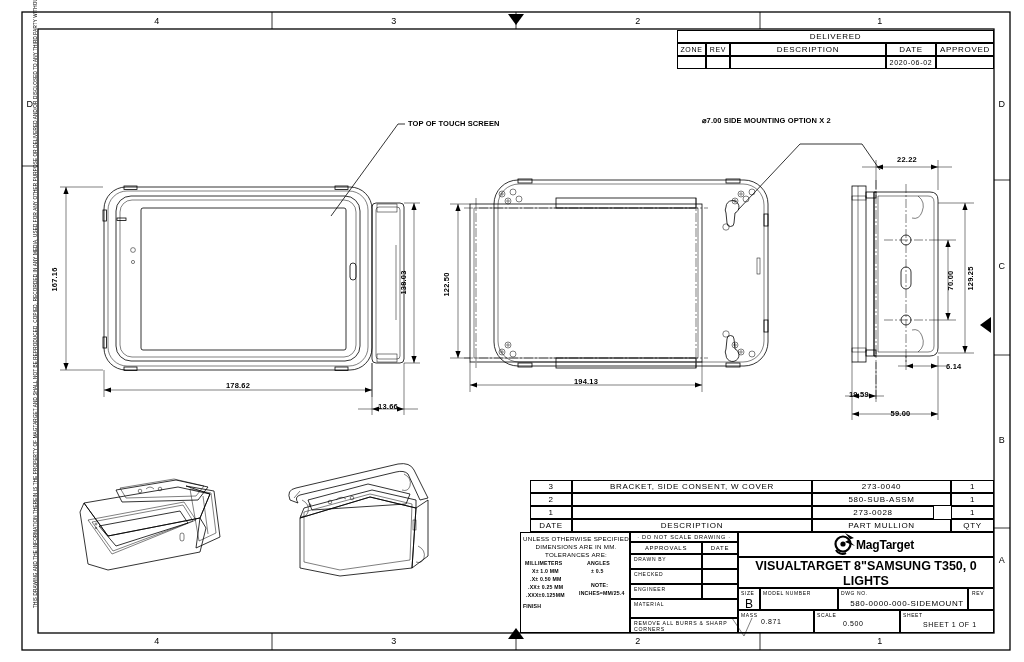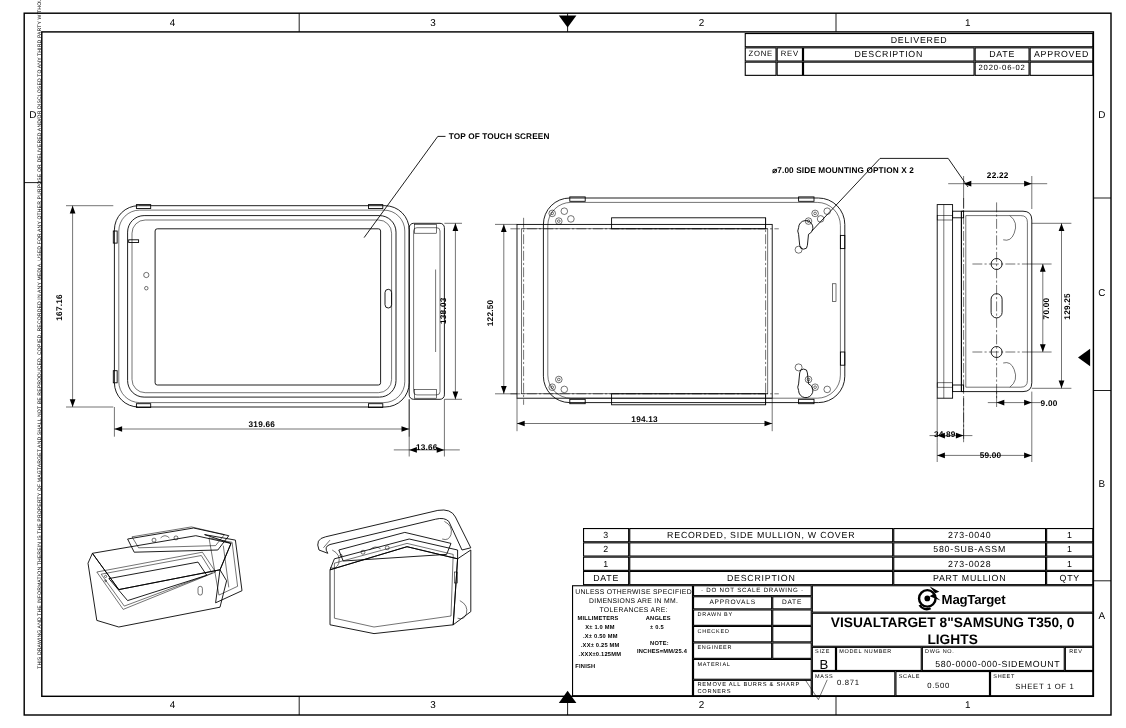--- a/index.html
+++ b/index.html
@@ -167,21 +167,21 @@
     <line x1="372" y1="363" x2="372" y2="415" class="thin"></line>
     <line x1="404" y1="363" x2="404" y2="415" class="thin"></line>
     <line x1="358" y1="409" x2="418" y2="409" class="thin"></line>
     <path d="M372 409 l7 -2.6 v5.2 z" fill="#000"></path>
     <path d="M404 409 l-7 -2.6 v5.2 z" fill="#000"></path>
 
     <path d="M331 216 L398 124 L405 124" class="lead"></path>
   </svg>
 
   <div class="dimv" style="left:42px;top:275px;">167.16</div>
-  <div class="dim ctr" style="left:238px;top:381px;">319.66</div>
+  <div class="dim ctr" style="left:238px;top:381px;">178.62</div>
   <div class="dimv" style="left:391px;top:278px;">138.03</div>
   <div class="dim ctr" style="left:388px;top:402px;">13.66</div>
   <div class="note" style="left:408px;top:119px;">TOP OF TOUCH SCREEN</div>
 
   <svg width="1024" height="662">
 
     <rect x="494" y="180" width="274" height="186" rx="24" ry="24" class="dwg"></rect>
     <rect x="498" y="184" width="266" height="178" rx="21" ry="21" class="thin"></rect>
 
     <rect x="470" y="204" width="232" height="158" class="dwg"></rect>
@@ -242,21 +242,21 @@
     <line x1="470" y1="385" x2="702" y2="385" class="thin"></line>
     <path d="M470 385 l7 -2.6 v5.2 z" fill="#000"></path>
     <path d="M702 385 l-7 -2.6 v5.2 z" fill="#000"></path>
 
     <path d="M738 210 L800 144 L862 144" class="lead"></path>
     <path d="M862 144 L880 170" class="lead"></path>
   </svg>
 
   <div class="dimv" style="left:434px;top:280px;">122.50</div>
   <div class="dim ctr" style="left:586px;top:377px;">194.13</div>
-  <div class="note" style="left:702px;top:150px;">⌀7.00 SIDE MOUNTING OPTION X 2</div>
+  <div class="note" style="left:702px;top:116px;">⌀7.00 SIDE MOUNTING OPTION X 2</div>
 
   <svg width="1024" height="662">
 
     <rect x="852" y="186" width="14" height="176" class="dwg"></rect>
     <line x1="858" y1="186" x2="858" y2="362" class="thin"></line>
     <rect x="852" y="196" width="14" height="4" class="thin"></rect>
     <rect x="852" y="348" width="14" height="4" class="thin"></rect>
 
     <path d="M874 192 L930 192 Q938 192 938 200 L938 348 Q938 356 930 356 L874 356 Z" class="dwg"></path>
     <path d="M878 196 L928 196 Q934 196 934 202 L934 346 Q934 352 928 352 L878 352 Z" class="thin"></path>
@@ -310,22 +310,22 @@
     <line x1="852" y1="402" x2="852" y2="420" class="thin"></line>
     <line x1="938" y1="370" x2="938" y2="420" class="thin"></line>
     <line x1="852" y1="414" x2="938" y2="414" class="thin"></line>
     <path d="M852 414 l7 -2.6 v5.2 z" fill="#000"></path>
     <path d="M938 414 l-7 -2.6 v5.2 z" fill="#000"></path>
   </svg>
 
   <div class="dim ctr" style="left:907px;top:155px;">22.22</div>
   <div class="dimv" style="left:941px;top:276px;">70.00</div>
   <div class="dimv" style="left:958px;top:274px;">129.25</div>
-  <div class="dim" style="left:946px;top:362px;">9.00</div>
-  <div class="dim" style="left:849px;top:390px;">34.89</div>
+  <div class="dim" style="left:946px;top:362px;">6.14</div>
+  <div class="dim" style="left:849px;top:390px;">19.59</div>
   <div class="dim ctr" style="left:895px;top:409px;padding-left:11px;">59.00</div>
 
   <svg width="1024" height="662">
     <path d="M84 503 L178 487 L210 494 L200 518 L108 536 Z" class="dwg"></path>
     <path d="M84 503 L80 512 L88 564 L108 570 L200 552 L206 528 L200 518 L108 536 Z" class="dwg"></path>
     <path d="M88 520 L184 502 L196 520 L112 554 Z" class="thin"></path>
     <path d="M92 522 L183 505 L193 521 L113 551 Z" class="thin"></path>
     <path d="M99 526 L180 511 L188 523 L116 546 Z" class="dwg"></path>
 
     <path d="M116 490 L176 480 L208 487 L198 500 L122 502 Z" class="dwg"></path>
@@ -361,32 +361,32 @@
     <path d="M404 474 q8 4 6 12 q-2 6 -8 4" class="thin"></path>
     <path d="M418 546 q8 4 6 12 q-2 6 -8 4" class="thin"></path>
 
     <rect x="413" y="520" width="3" height="10" class="thin"></rect>
     <circle cx="310" cy="505" r="1" class="thin"></circle>
   </svg>
 
   <div>
 
     <div class="cell" style="left:530px;top:480px;width:42px;height:13px;">3</div>
-    <div class="cell" style="left:572px;top:480px;width:240px;height:13px;">RECORDED, SIDE MULLION, W COVER</div>
+    <div class="cell" style="left:572px;top:480px;width:240px;height:13px;">BRACKET, SIDE CONSENT, W COVER</div>
     <div class="cell" style="left:812px;top:480px;width:139px;height:13px;">273-0040</div>
     <div class="cell" style="left:951px;top:480px;width:43px;height:13px;">1</div>
 
     <div class="cell" style="left:530px;top:493px;width:42px;height:13px;">2</div>
     <div class="cell" style="left:572px;top:493px;width:240px;height:13px;"></div>
     <div class="cell" style="left:812px;top:493px;width:139px;height:13px;">580-SUB-ASSM</div>
     <div class="cell" style="left:951px;top:493px;width:43px;height:13px;">1</div>
 
     <div class="cell" style="left:530px;top:506px;width:42px;height:13px;">1</div>
     <div class="cell" style="left:572px;top:506px;width:240px;height:13px;"></div>
-    <div class="cell" style="left:812px;top:506px;width:139px;height:13px;">273-0028</div>
+    <div class="cell" style="left:812px;top:506px;width:122px;height:13px;">273-0028</div>
     <div class="cell" style="left:951px;top:506px;width:43px;height:13px;">1</div>
 
     <div class="cell" style="left:530px;top:519px;width:42px;height:13px;">DATE</div>
     <div class="cell" style="left:572px;top:519px;width:240px;height:13px;">DESCRIPTION</div>
     <div class="cell" style="left:812px;top:519px;width:139px;height:13px;">PART MULLION</div>
     <div class="cell" style="left:951px;top:519px;width:43px;height:13px;">QTY</div>
   </div>
 
   <div class="cell" style="left:520px;top:532px;width:110px;height:101px;display:block;">
     <div class="txt ctr tiny7" style="left:55px;top:2px;letter-spacing:.3px;">UNLESS OTHERWISE SPECIFIED</div>

